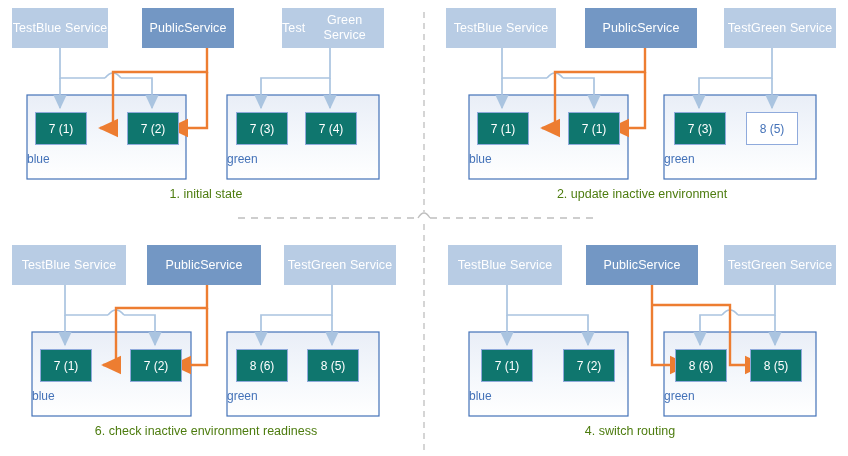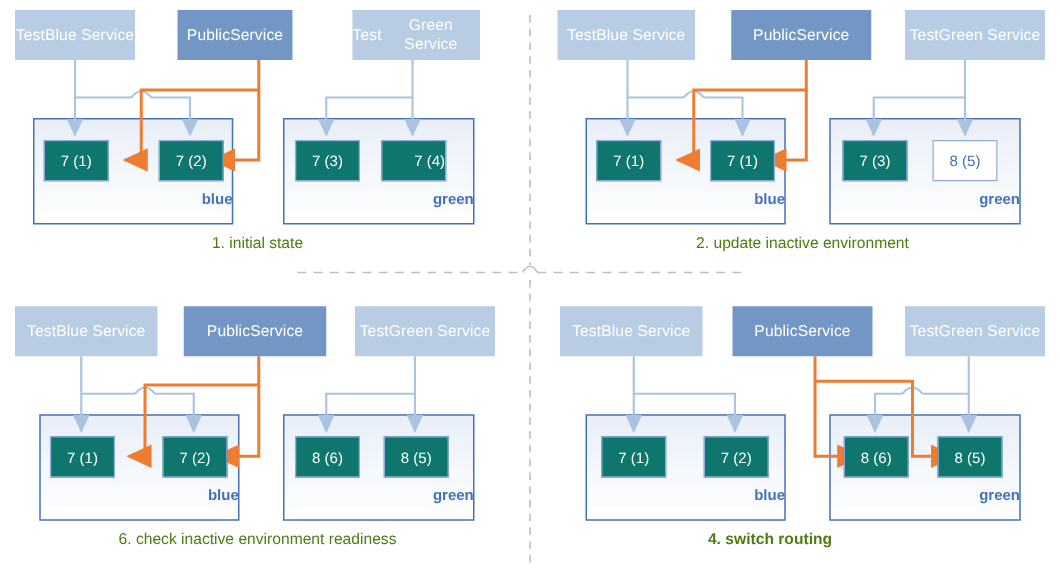--- a/index.html
+++ b/index.html
@@ -125,21 +125,21 @@
         <span>7 (1)</span>
       </div>
   <div class="inst inst-on" style="left:127px;top:112px;">
         <span>7 (2)</span>
       </div>
   <div class="envlbl" style="left:27px;top:152px;width:159px;">blue</div>
 
   <div class="inst inst-on" style="left:236px;top:112px;">
         <span>7 (3)</span>
       </div>
-  <div class="inst inst-on" style="left:305px;top:112px;justify-content:flex-end;">
+  <div class="inst inst-on" style="left:305px;top:112px;">
         <span>7 (4)</span>
       </div>
   <div class="envlbl" style="left:227px;top:152px;width:152px;">green</div>
 
   <div class="cap" style="left:0px;top:187px;width:412px;">1. initial state</div>
 </div>
 
 <div>
   <div class="svc svc-light" style="left:446px;top:8px;width:110px;height:40px;">
     <span>Test</span>
@@ -229,21 +229,21 @@
   <div class="envlbl" style="left:469px;top:389px;width:159px;">blue</div>
 
   <div class="inst inst-on" style="left:675px;top:349px;">
         <span>8 (6)</span>
       </div>
   <div class="inst inst-on" style="left:750px;top:349px;">
         <span>8 (5)</span>
       </div>
   <div class="envlbl" style="left:664px;top:389px;width:152px;">green</div>
 
-  <div class="cap" style="left:410px;top:424px;width:412px;font-weight:bold;">4. switch routing</div>
+  <div class="cap" style="left:424px;top:424px;width:412px;">4. switch routing</div>
 </div>
 
 </div>
 
 <style>
   .svc{
     position:absolute;
     display:flex;
     align-items:center;justify-content:center;
     color:#ffffff;
@@ -269,24 +269,23 @@
     color:#ffffff;
   }
   .inst-off{
     background:#ffffff;
     border:1.5px solid #8faadc;
     color:#4472b8;
   }
 
   .envlbl{
     position:absolute;
-    text-align:right;
+    text-align:left;
     font-size:12px;
     color:#4472b8;
-    font-weight:bold;
   }
 
   .cap{
     position:absolute;
     text-align:center;
     font-size:12.5px;
     color:#4d7c0f;
   }
 </style>
 

